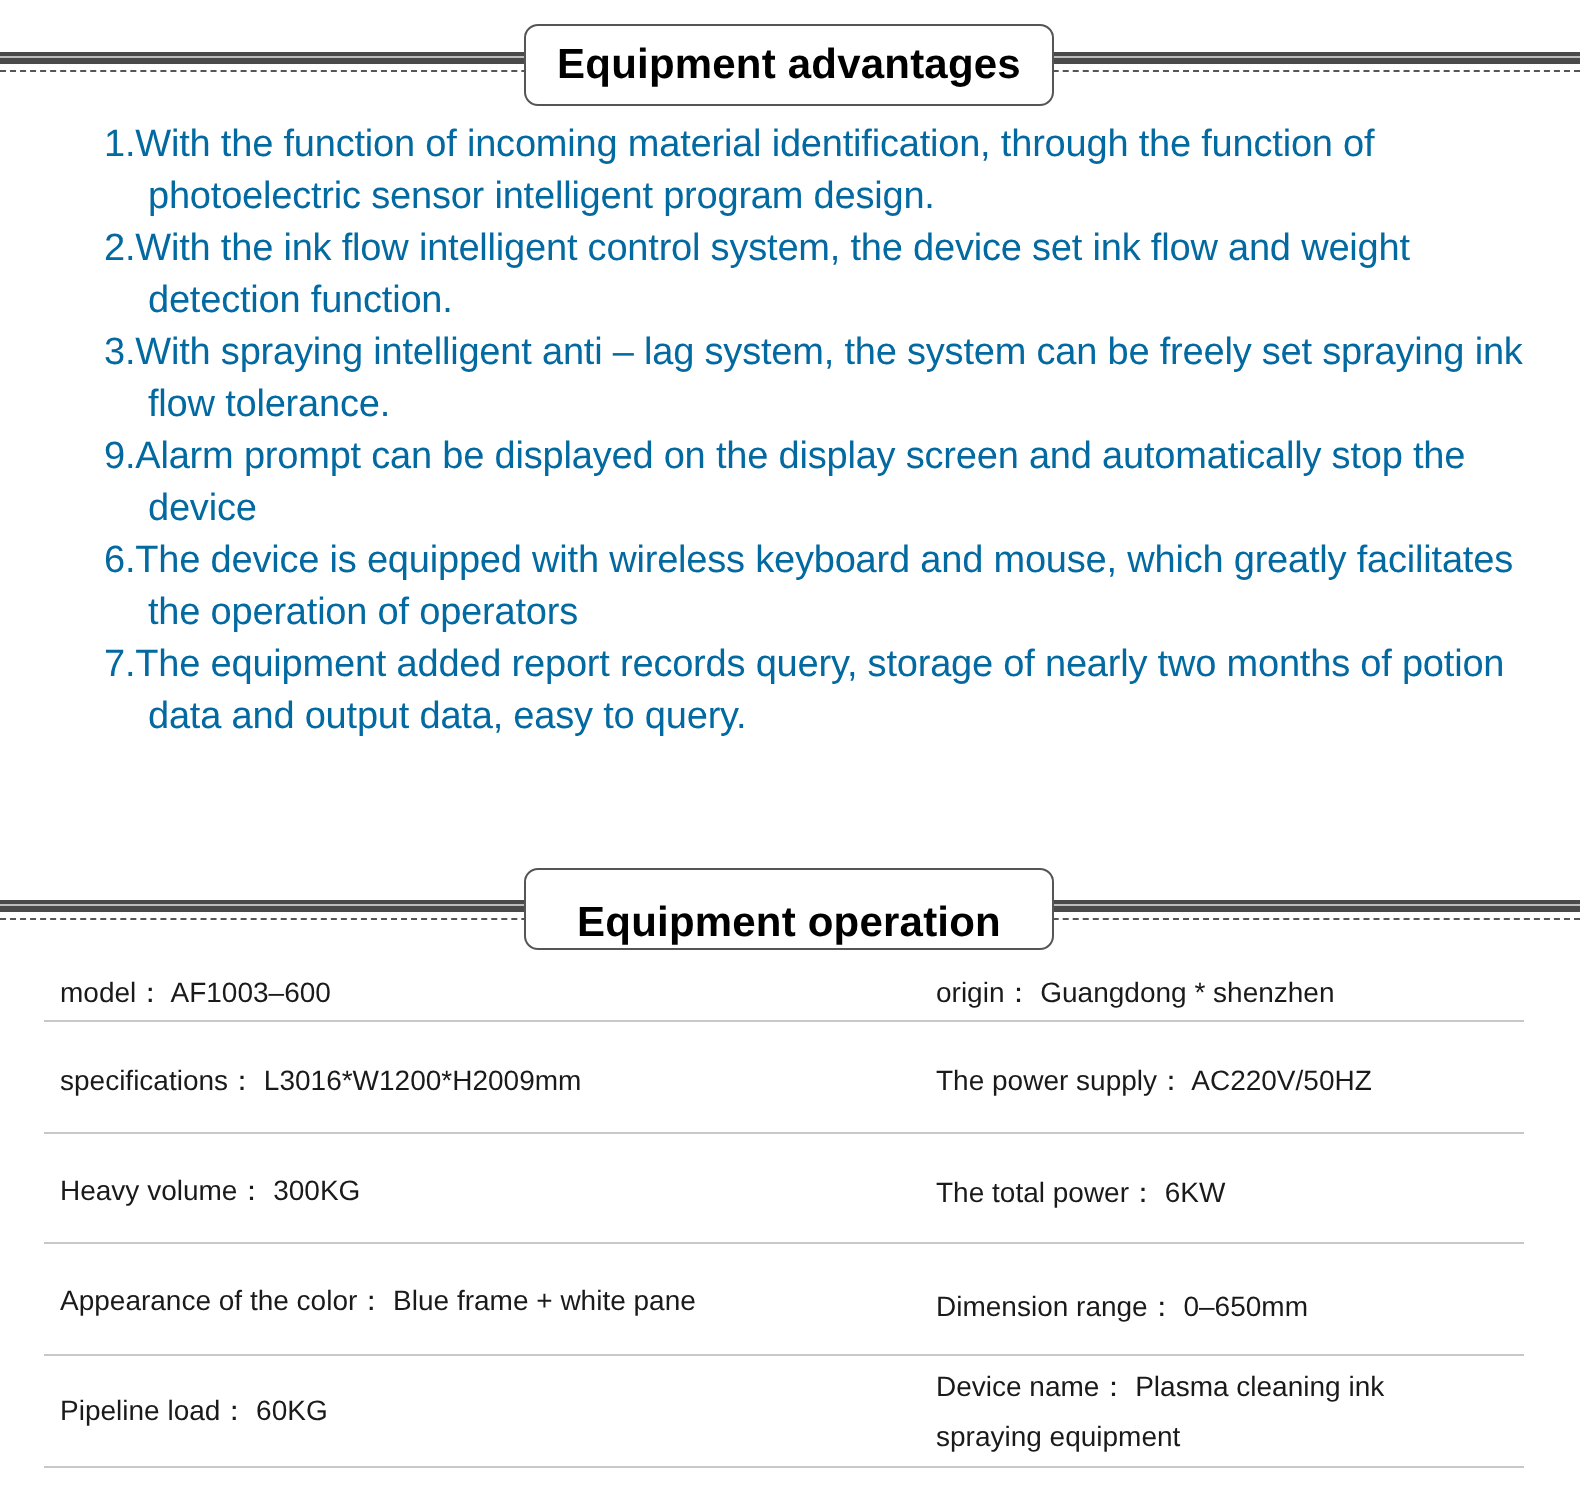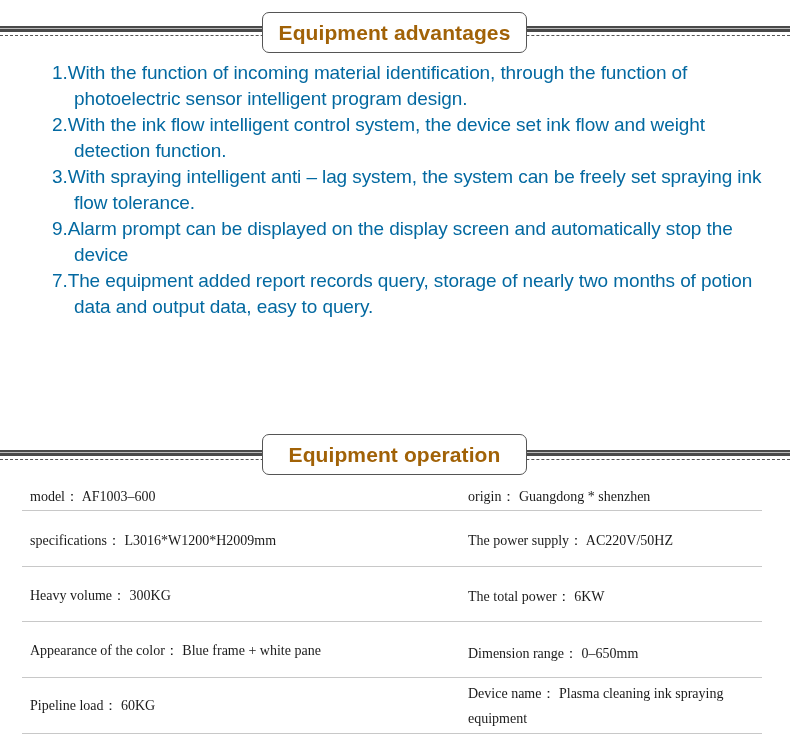--- a/index.html
+++ b/index.html
@@ -9,35 +9,35 @@
     .section-header { position: absolute; left: 0; width: 790px; height: 44px; }
     .deco { position: absolute; left: 0; width: 790px; }
     .deco-band { height: 6px; background: #4a4a4a; border-top: 0; }
     .deco-band::after { content: ""; position: absolute; left: 0; right: 0; top: 2px; height: 1px; background: #bdbdbd; }
     .deco-dash { height: 0; border-top: 1px dashed #555; }
     .header-box {
       position: absolute; background: #fff; border: 1px solid #555; border-radius: 7px;
       height: 41px; display: flex; align-items: center; justify-content: center;
     }
     .header-title {
-      font-family: "Liberation Sans", sans-serif; font-weight: bold; font-size: 21px; color: #a16207;
+      font-family: "Liberation Sans", sans-serif; font-weight: bold; font-size: 21px; color: #000000;
       letter-spacing: 0.1px;
     }
 
     .adv-list { position: absolute; left: 52px; top: 60px; width: 720px; }
     .adv-item {
       font-family: "Liberation Sans", sans-serif; font-size: 19px; line-height: 26px; color: #0369a1;
       padding-left: 22px; text-indent: -22px;
       letter-spacing: -0.1px;
     }
 
     .spec-table { position: absolute; left: 22px; top: 480px; width: 740px; }
     .spec-row { position: relative; display: flex; border-bottom: 1px solid #c8c8c8; }
     .spec-cell {
-      font-family: Liberation Serif, serif; font-size: 14px; color: #1a1a1a;
+      font-family: Liberation Sans, sans-serif; font-size: 14px; color: #1a1a1a;
       display: flex; align-items: center;
     }
     .spec-cell.left { width: 446px; padding-left: 8px; }
     .spec-cell.right { flex: 1; padding-left: 0; }
     .spec-cell .txt { line-height: 25px; }
   </style>
 </head>
 <body>
 
 <div class="section-header" style="top:10px;">
@@ -46,27 +46,28 @@
   <div class="header-box" style="left:262px; width:265px; top:2px;">
     <span class="header-title">Equipment advantages</span>
   </div>
 </div>
 
 <div class="adv-list">
   <div class="adv-item">1.With the function of incoming material identification, through the function of photoelectric sensor intelligent program design.</div>
   <div class="adv-item">2.With the ink flow intelligent control system, the device set ink flow and weight detection function.</div>
   <div class="adv-item">3.With spraying intelligent anti – lag system, the system can be freely set spraying ink flow tolerance.</div>
   <div class="adv-item">9.Alarm prompt can be displayed on the display screen and automatically stop the device</div>
+  <div class="adv-item">6.The device is equipped with wireless keyboard and mouse, which greatly facilitates the operation of operators</div>
   <div class="adv-item">7.The equipment added report records query, storage of nearly two months of potion data and output data, easy to query.</div>
 </div>
 
 <div class="section-header" style="top:434px;">
   <div class="deco deco-band" style="top:16px;"></div>
   <div class="deco deco-dash" style="top:25px;"></div>
-  <div class="header-box" style="left:262px; width:265px; top:0px;">
+  <div class="header-box" style="left:262px; width:265px; top:0px;align-items:flex-end;">
     <span class="header-title">Equipment operation</span>
   </div>
 </div>
 
 <div class="spec-table">
   <div class="spec-row" style="height:31px;">
     <div class="spec-cell left" style="align-items:flex-start; padding-top:4px;">
       <span class="txt">model： AF1003–600</span>
     </div>
     <div class="spec-cell right" style="align-items:flex-start; padding-top:4px;">

